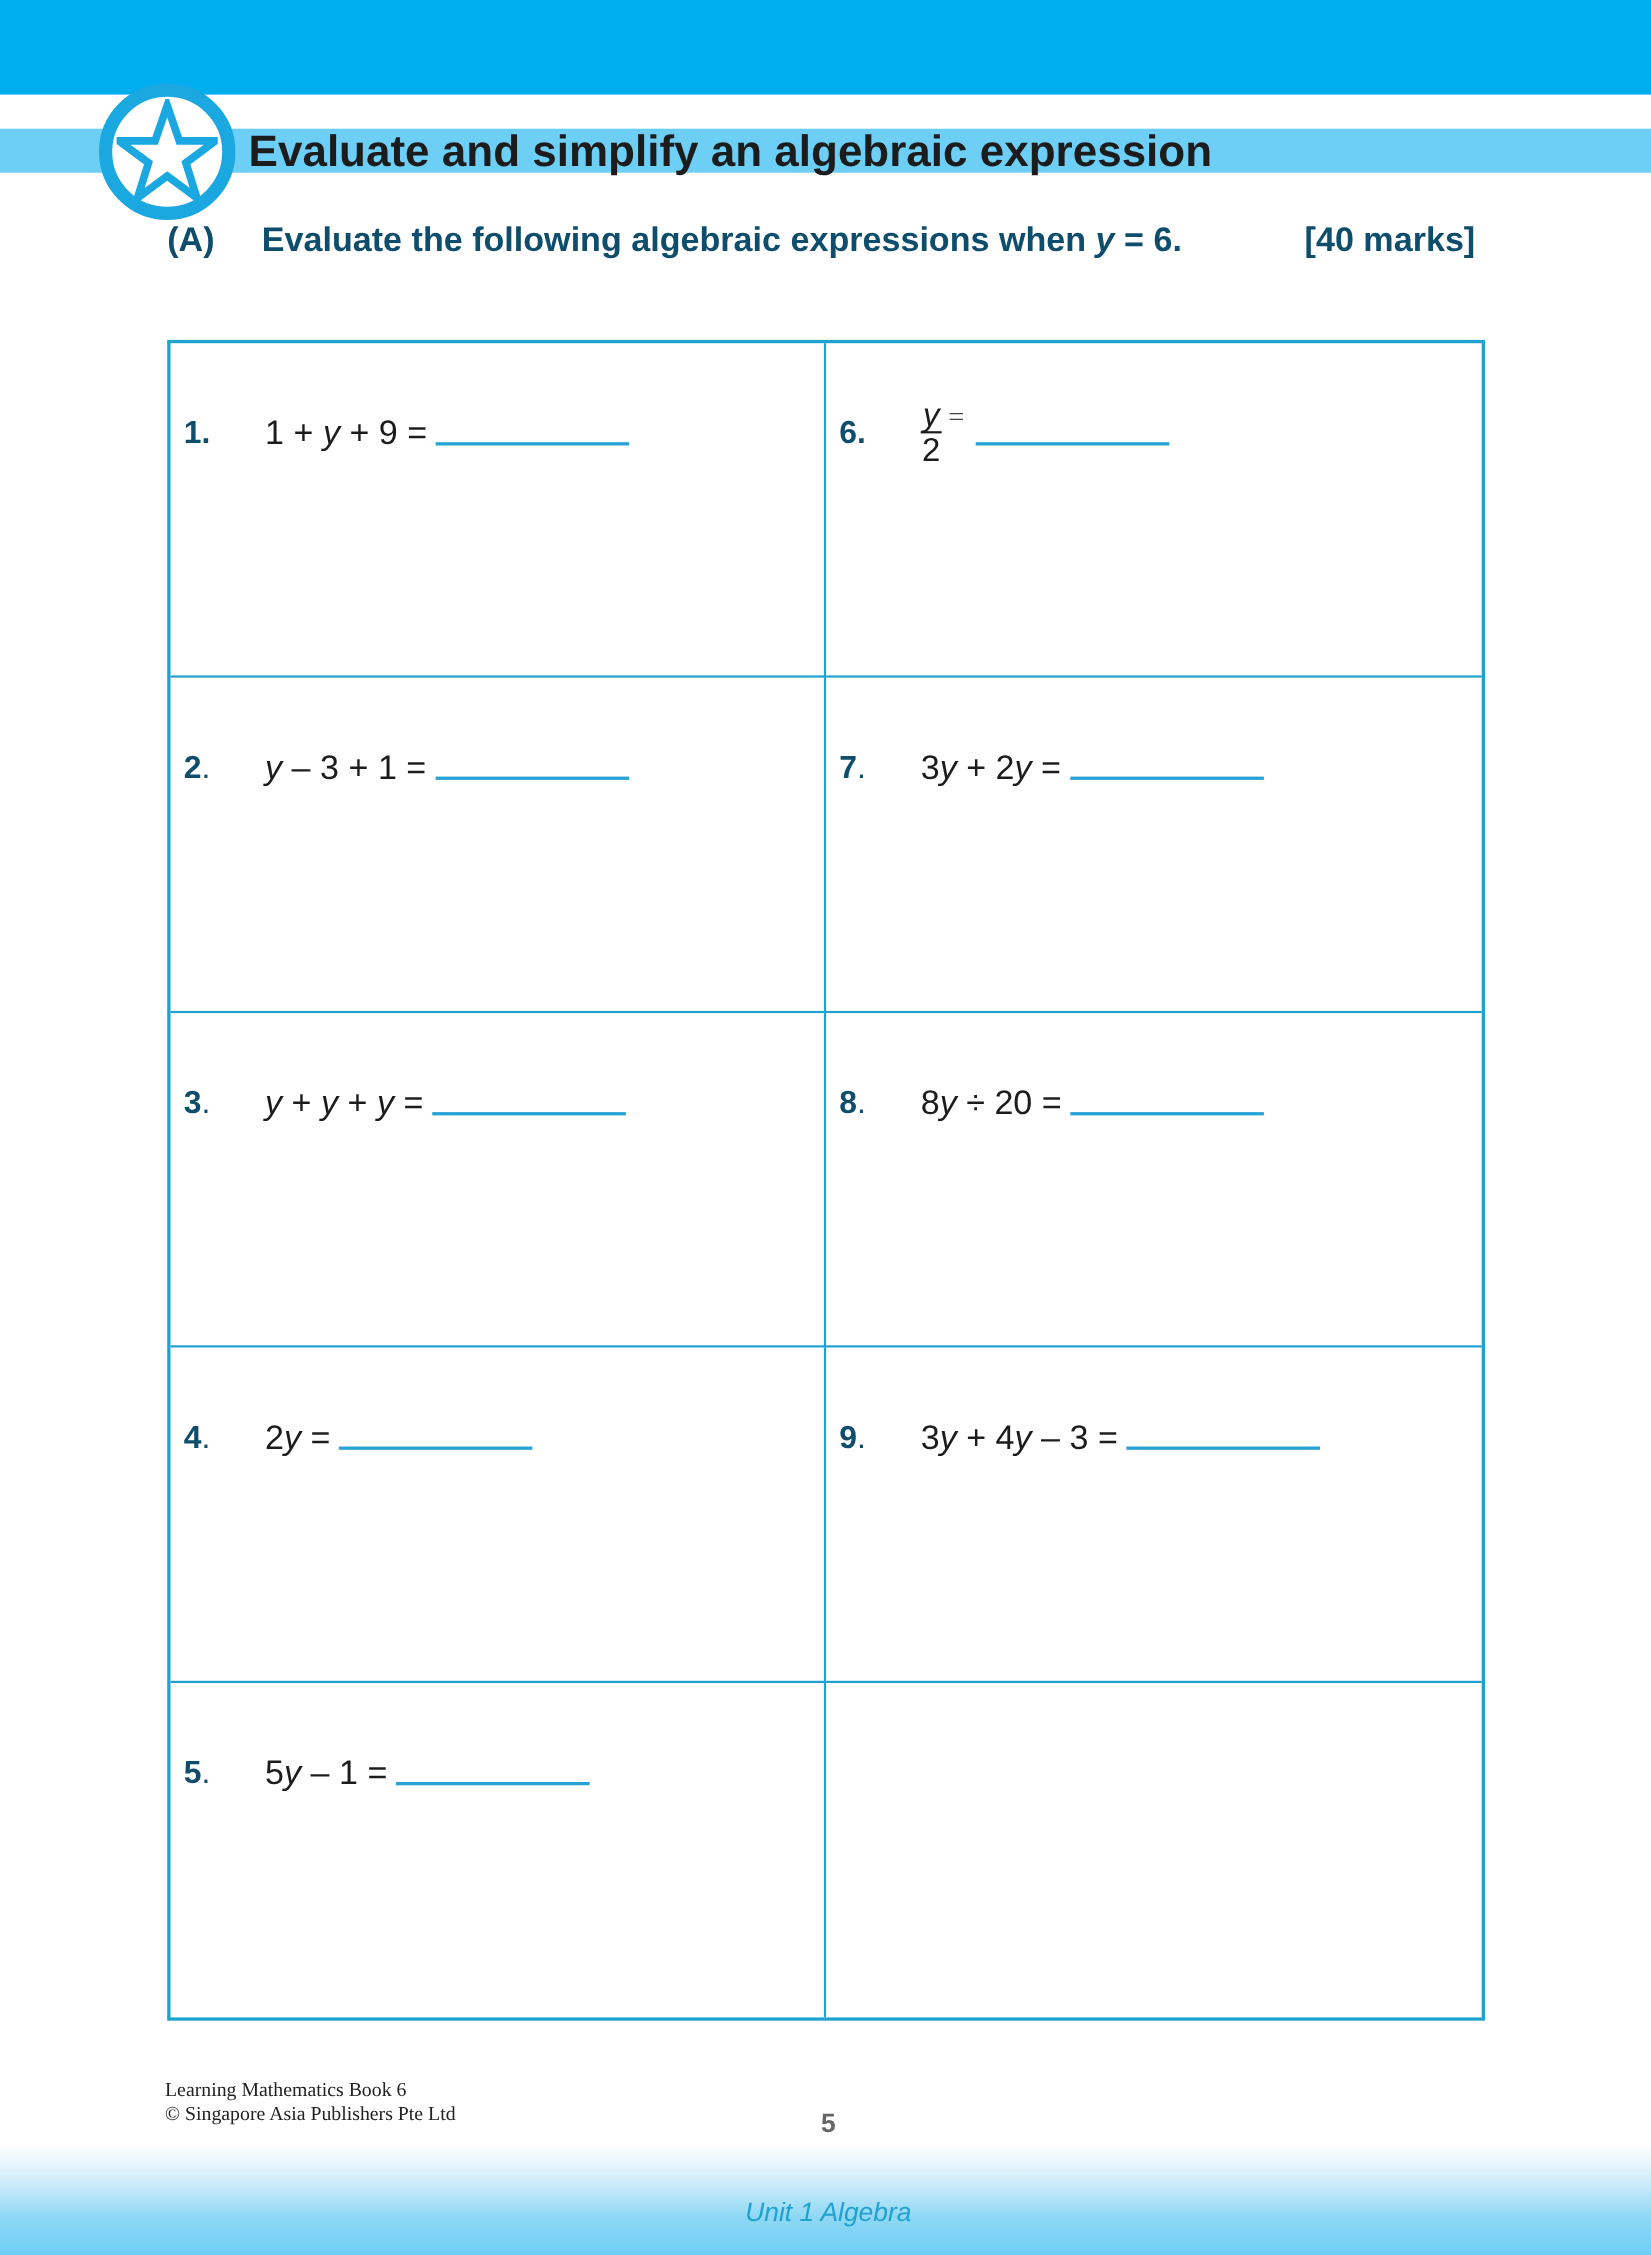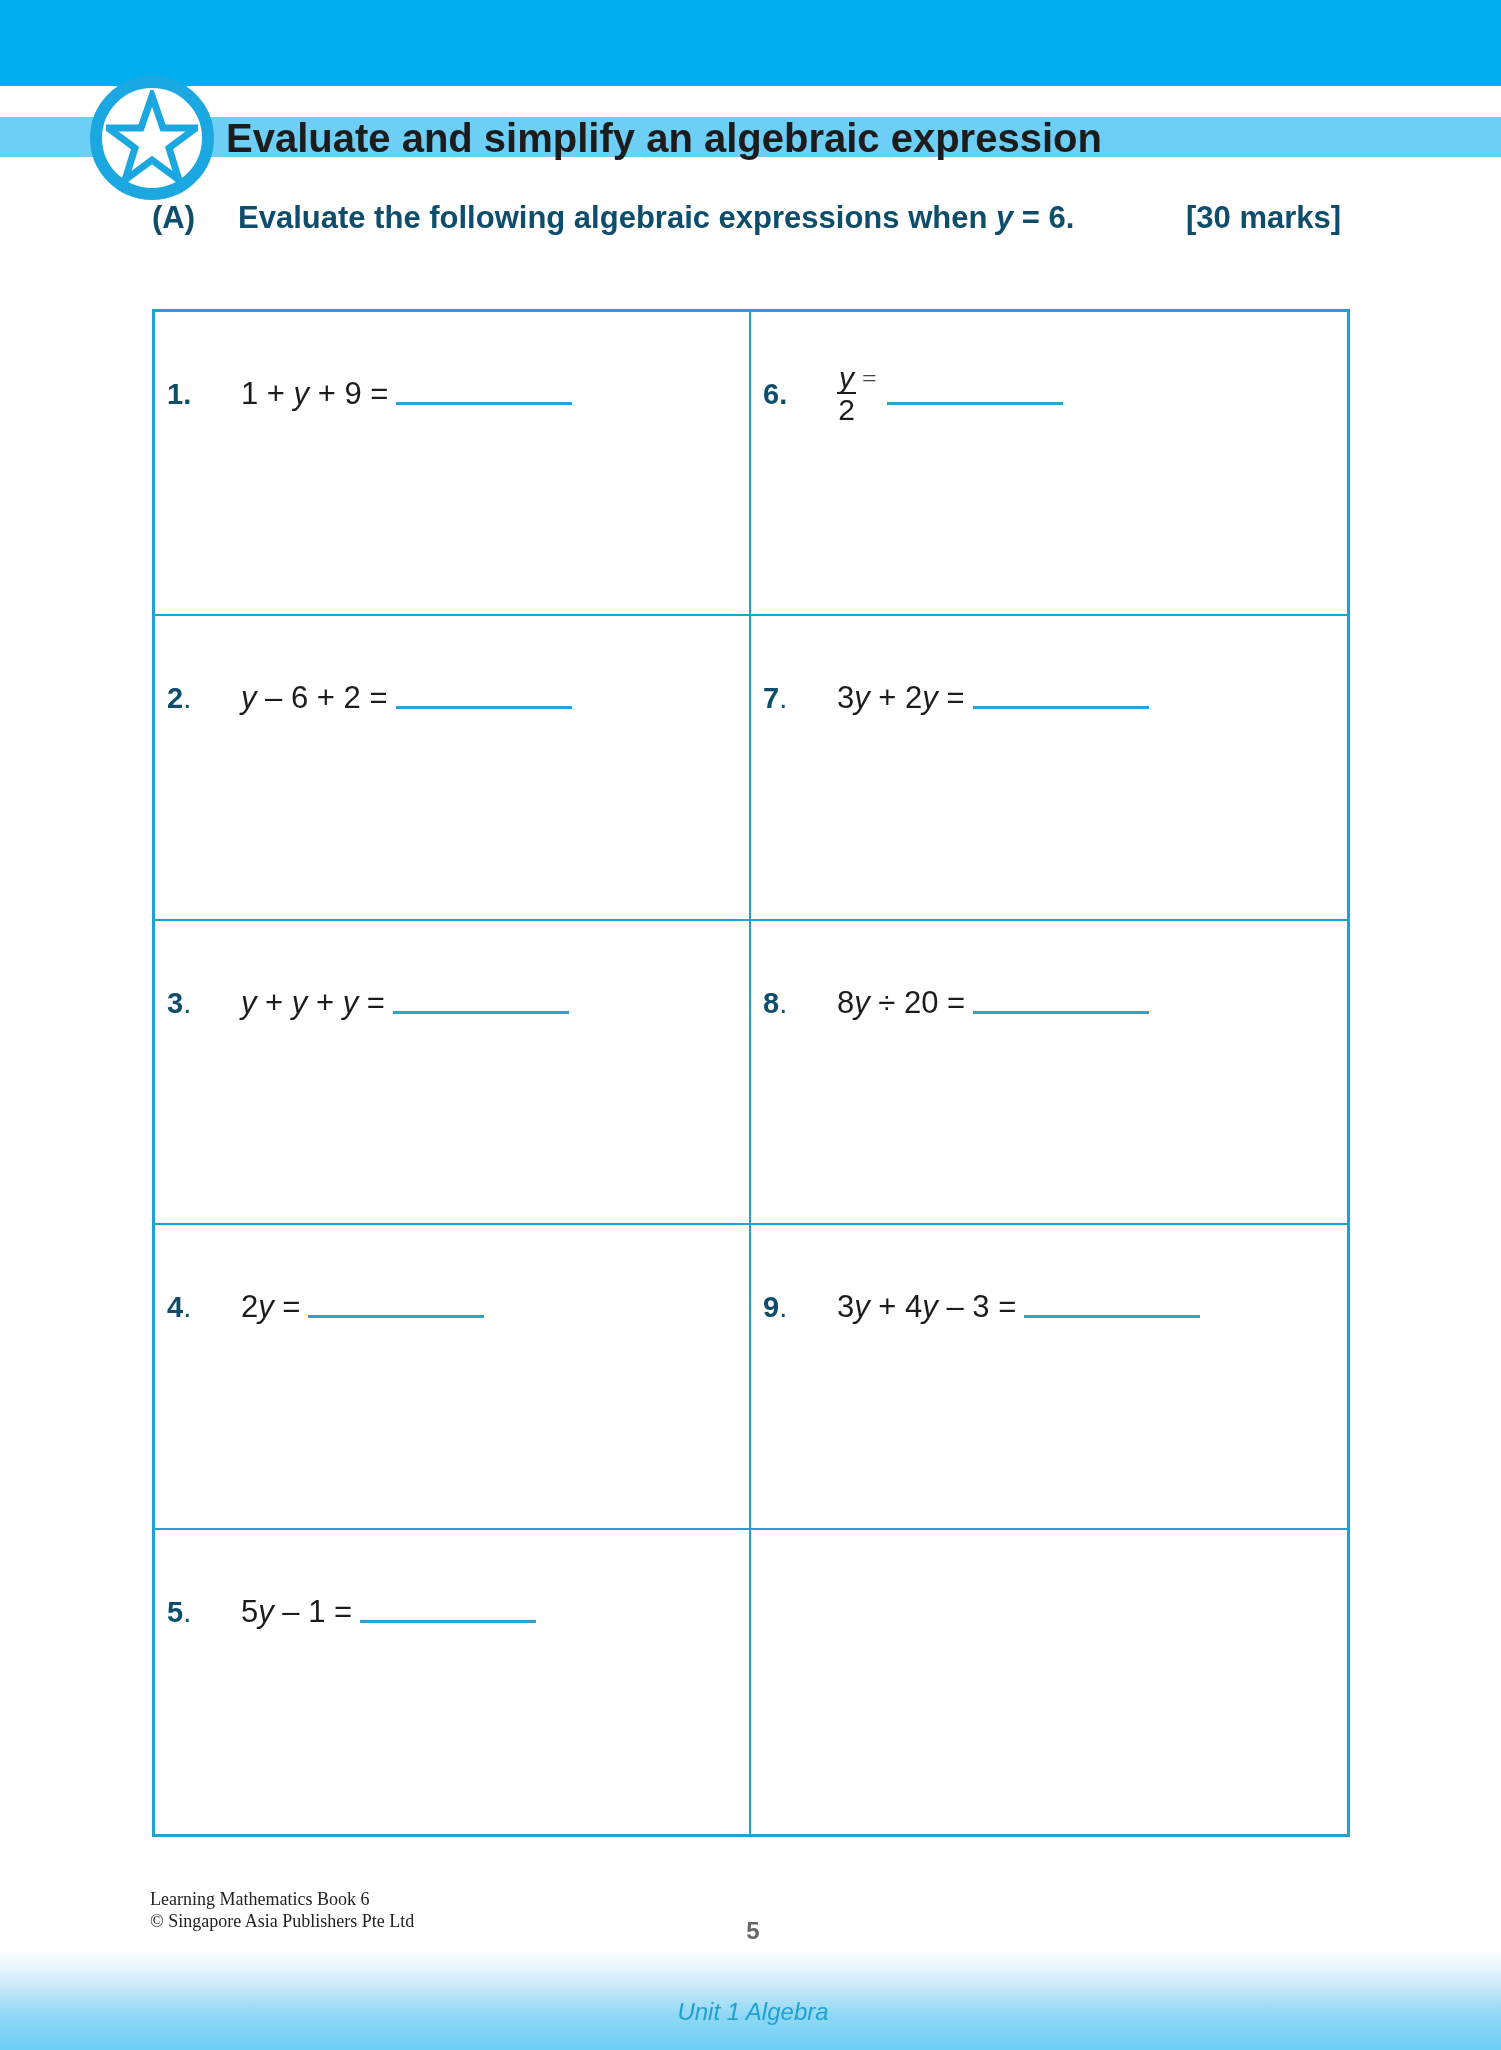--- a/index.html
+++ b/index.html
@@ -65,21 +65,21 @@
 <div class="star-badge">
   <svg width="92" height="96" viewBox="0 0 92 96">
     <polygon points="46,6 57,38 90,38 63,58 73,90 46,70 19,90 29,58 2,38 35,38" fill="#ffffff" stroke="#1BA8E0" stroke-width="7" stroke-linejoin="miter"></polygon>
   </svg>
 </div>
 
 <div class="section-title">Evaluate and simplify an algebraic expression</div>
 
 <div class="instruction instr-label">(A)</div>
 <div class="instruction instr-text"><span>Evaluate the following algebraic expressions when </span><i>y</i><span> = 6.</span></div>
-<div class="instruction instr-marks">[30 marks]</div>
+<div class="instruction instr-marks">[40 marks]</div>
 
 <div class="grid" id="grid">
     <div class="cell">
       <div class="qline">
         <span class="qnum"><span>1</span><span class="">.</span></span>
         <span class="qexpr"><span>1 + </span><i>y</i><span> + 9 =</span></span>
         <span class="blank"></span>
       </div>
     </div>
     <div class="cell right">
@@ -88,21 +88,21 @@
         <span class="qexpr"><span class="frac">
             <span class="num">y</span>
             <span class="den">2</span>
           </span><span class="small-eq">=</span></span>
         <span class="blank"></span>
       </div>
     </div>
     <div class="cell">
       <div class="qline">
         <span class="qnum"><span>2</span><span class="dot">.</span></span>
-        <span class="qexpr"><i>y</i><span> – 6 + 2 =</span></span>
+        <span class="qexpr"><i>y</i><span> – 3 + 1 =</span></span>
         <span class="blank"></span>
       </div>
     </div>
     <div class="cell right">
       <div class="qline">
         <span class="qnum"><span>7</span><span class="dot">.</span></span>
         <span class="qexpr"><span>3</span><i>y</i><span> + 2</span><i>y</i><span> =</span></span>
         <span class="blank"></span>
       </div>
     </div>

